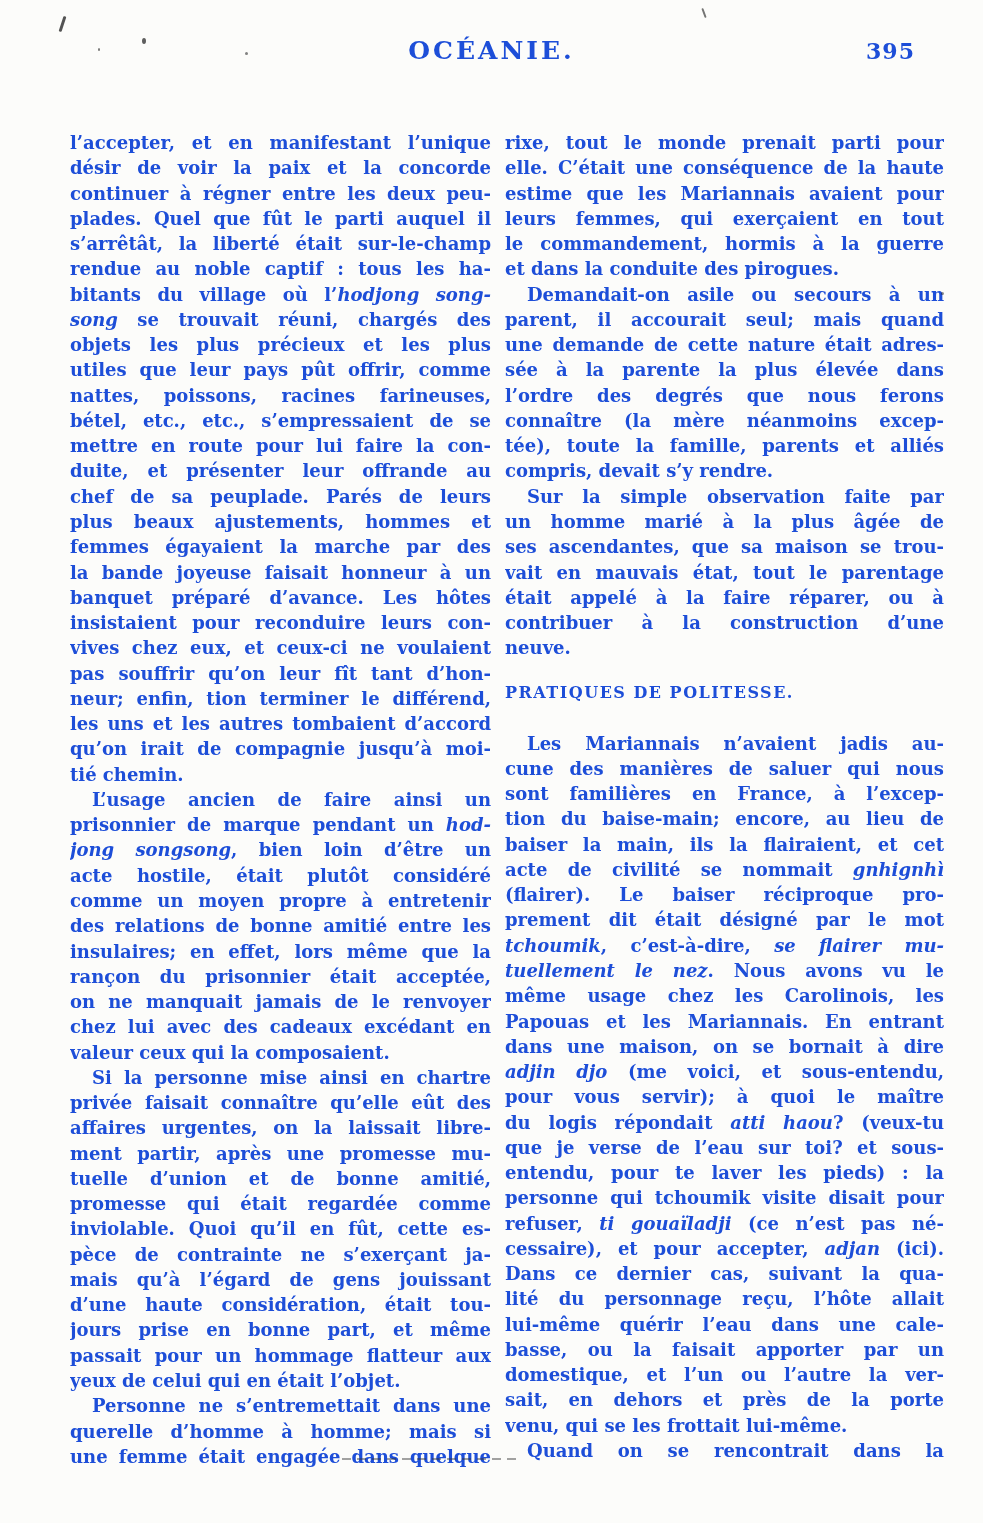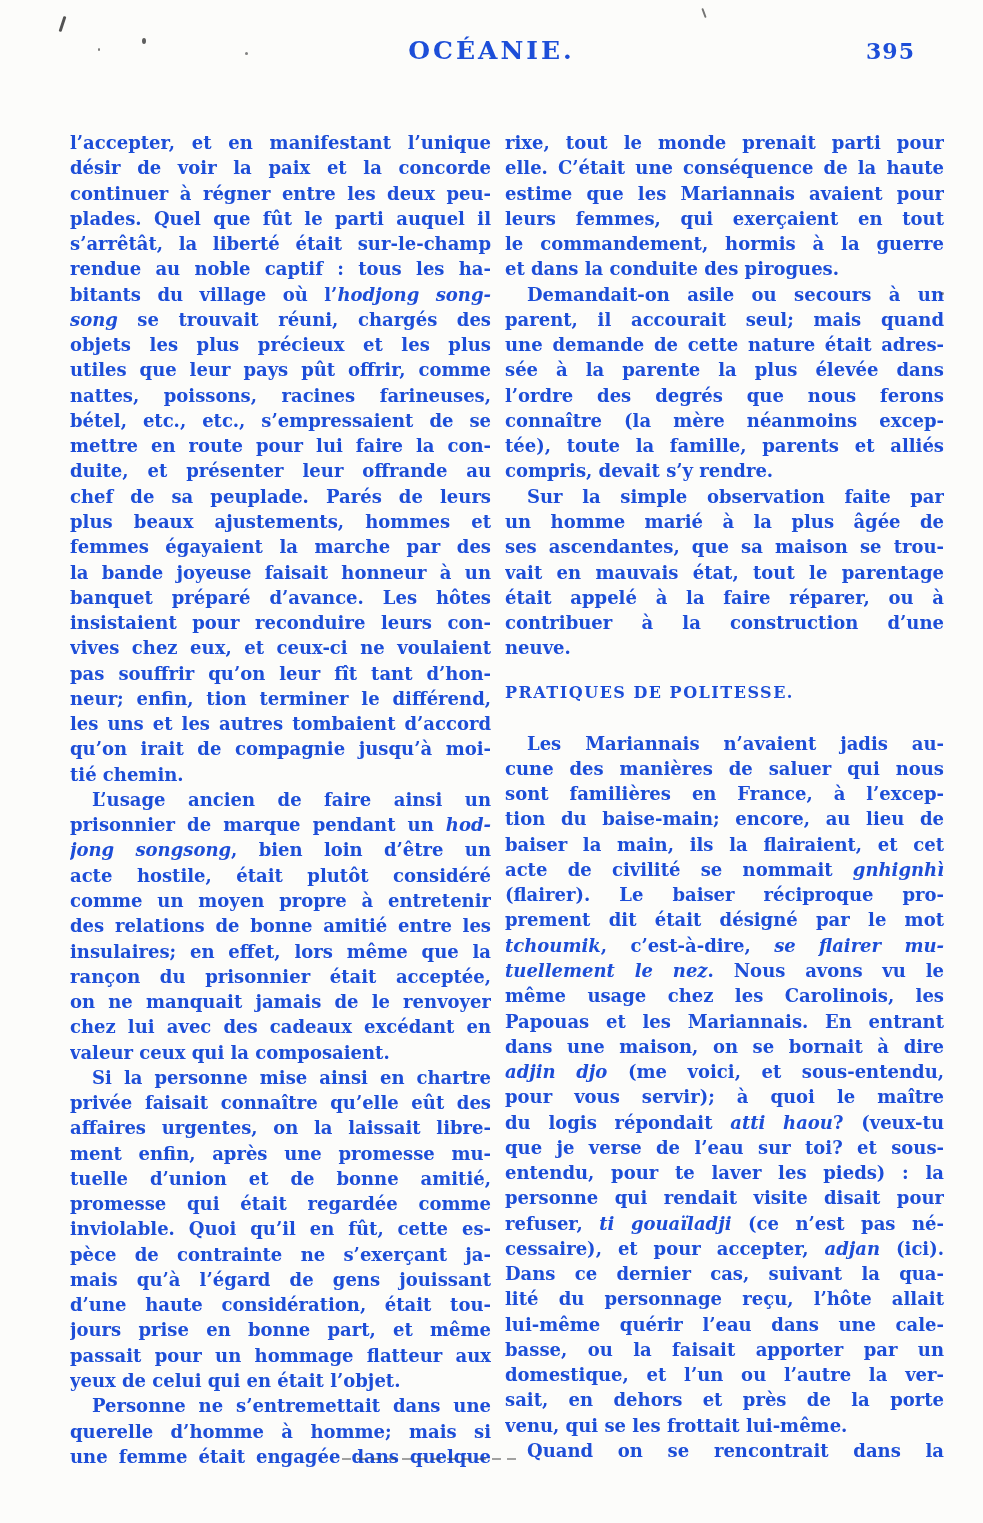--- a/index.html
+++ b/index.html
@@ -103,21 +103,21 @@
           <div class="line"><span>insulaires; en effet, lors même que la</span></div>
           <div class="line"><span>rançon du prisonnier était acceptée,</span></div>
           <div class="line"><span>on ne manquait jamais de le renvoyer</span></div>
           <div class="line"><span>chez lui avec des cadeaux excédant en</span></div>
           <div class="line end"><span>valeur ceux qui la composaient.</span></div>
         </div>
         <div class="paragraph">
           <div class="line indent"><span>Si la personne mise ainsi en chartre</span></div>
           <div class="line"><span>privée faisait connaître qu’elle eût des</span></div>
           <div class="line"><span>affaires urgentes, on la laissait libre-</span></div>
-          <div class="line"><span>ment enfin, après une promesse mu-</span></div>
+          <div class="line"><span>ment partir, après une promesse mu-</span></div>
           <div class="line"><span>tuelle d’union et de bonne amitié,</span></div>
           <div class="line"><span>promesse qui était regardée comme</span></div>
           <div class="line"><span>inviolable. Quoi qu’il en fût, cette es-</span></div>
           <div class="line"><span>pèce de contrainte ne s’exerçant ja-</span></div>
           <div class="line"><span>mais qu’à l’égard de gens jouissant</span></div>
           <div class="line"><span>d’une haute considération, était tou-</span></div>
           <div class="line"><span>jours prise en bonne part, et même</span></div>
           <div class="line"><span>passait pour un hommage flatteur aux</span></div>
           <div class="line end"><span>yeux de celui qui en était l’objet.</span></div>
         </div>
@@ -168,21 +168,21 @@
           <div class="line"><i>tchoumik</i><span>, c’est-à-dire, </span><i>se flairer mu-</i></div>
           <div class="line"><i>tuellement le nez</i><span>. Nous avons vu le</span></div>
           <div class="line"><span>même usage chez les Carolinois, les</span></div>
           <div class="line"><span>Papouas et les Mariannais. En entrant</span></div>
           <div class="line"><span>dans une maison, on se bornait à dire</span></div>
           <div class="line"><i>adjin djo</i><span> (me voici, et sous-entendu,</span></div>
           <div class="line"><span>pour vous servir); à quoi le maître</span></div>
           <div class="line"><span>du logis répondait </span><i>atti haou</i><span>? (veux-tu</span></div>
           <div class="line"><span>que je verse de l’eau sur toi? et sous-</span></div>
           <div class="line"><span>entendu, pour te laver les pieds) : la</span></div>
-          <div class="line"><span>personne qui rendait visite disait pour</span></div>
+          <div class="line"><span>personne qui tchoumik visite disait pour</span></div>
           <div class="line"><span>refuser, </span><i>ti gouaïladji</i><span> (ce n’est pas né-</span></div>
           <div class="line"><span>cessaire), et pour accepter, </span><i>adjan</i><span> (ici).</span></div>
           <div class="line"><span>Dans ce dernier cas, suivant la qua-</span></div>
           <div class="line"><span>lité du personnage reçu, l’hôte allait</span></div>
           <div class="line"><span>lui-même quérir l’eau dans une cale-</span></div>
           <div class="line"><span>basse, ou la faisait apporter par un</span></div>
           <div class="line"><span>domestique, et l’un ou l’autre la ver-</span></div>
           <div class="line"><span>sait, en dehors et près de la porte</span></div>
           <div class="line end"><span>venu, qui se les frottait lui-même.</span></div>
         </div>

